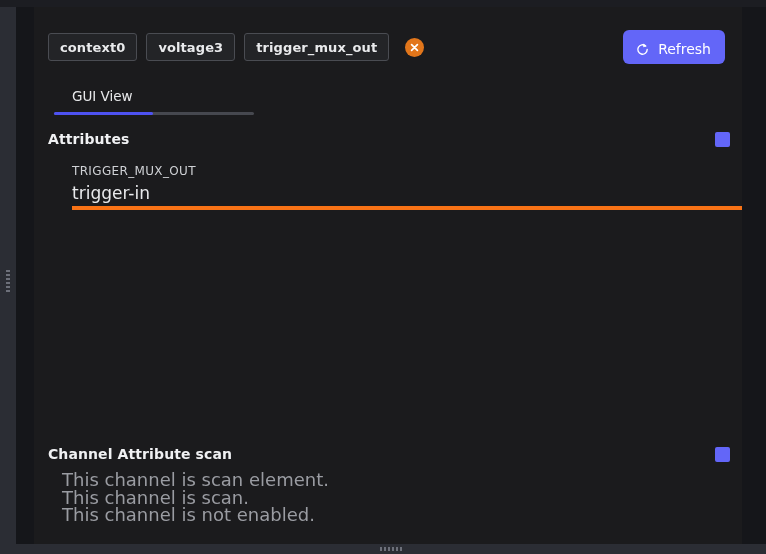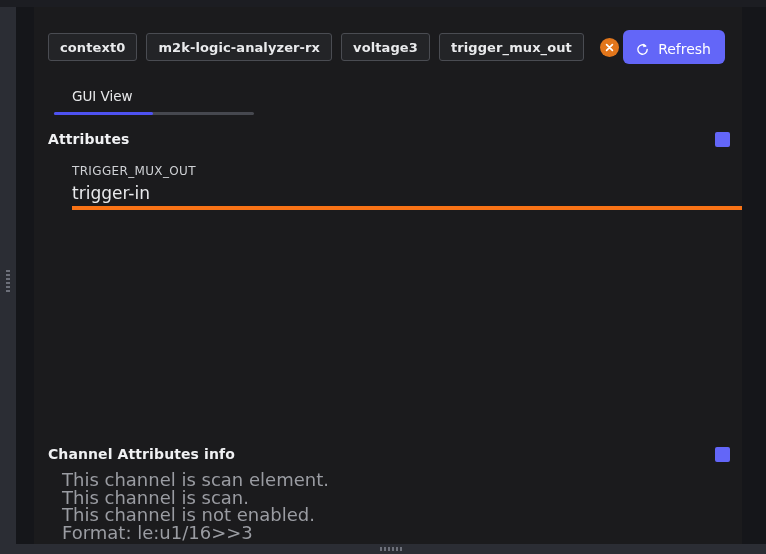--- a/index.html
+++ b/index.html
@@ -279,21 +279,20 @@
       <span></span>
       <span></span>
       <span></span>
     </div>
   </div>
 
   <div class="panel">
 
     <div class="crumb-row">
       <div class="chip">context0</div>
-      <div class="chip">m2k-logic-analyzer-rx</div>
       <div class="chip">voltage3</div>
       <div class="chip">trigger_mux_out</div>
 
       <div class="close-badge">
         <svg width="11" height="11" viewBox="0 0 11 11">
           <path d="M2.6 2.6 L8.4 8.4 M8.4 2.6 L2.6 8.4" stroke="#ffffff" stroke-width="1.7" stroke-linecap="round"></path>
         </svg>
       </div>
 
       <button class="refresh-btn">
@@ -325,29 +324,28 @@
         <span class="attr-value">trigger-in</span>
         <span class="attr-chevron">
           <svg width="13" height="9" viewBox="0 0 13 9">
             <path d="M1.5 1.5 L6.5 6.5 L11.5 1.5" fill="none" stroke="#c9cbcf" stroke-width="1.6" stroke-linecap="round" stroke-linejoin="round"></path>
           </svg>
         </span>
       </div>
     </div>
 
     <div class="section-head" id="info-head">
-      <div class="section-title">Channel Attributes info</div>
+      <div class="section-title">Channel Attribute scan</div>
       <div class="collapse-box"></div>
     </div>
 
     <div class="info-lines">
       <div class="info-line">This channel is scan element.</div>
       <div class="info-line">This channel is scan.</div>
       <div class="info-line">This channel is not enabled.</div>
-      <div class="info-line">Format: le:u1/16&gt;&gt;3</div>
     </div>
 
   </div>
 
   <div class="bottom-rail">
     <div class="grip">
       <span></span>
       <span></span>
       <span></span>
       <span></span>

